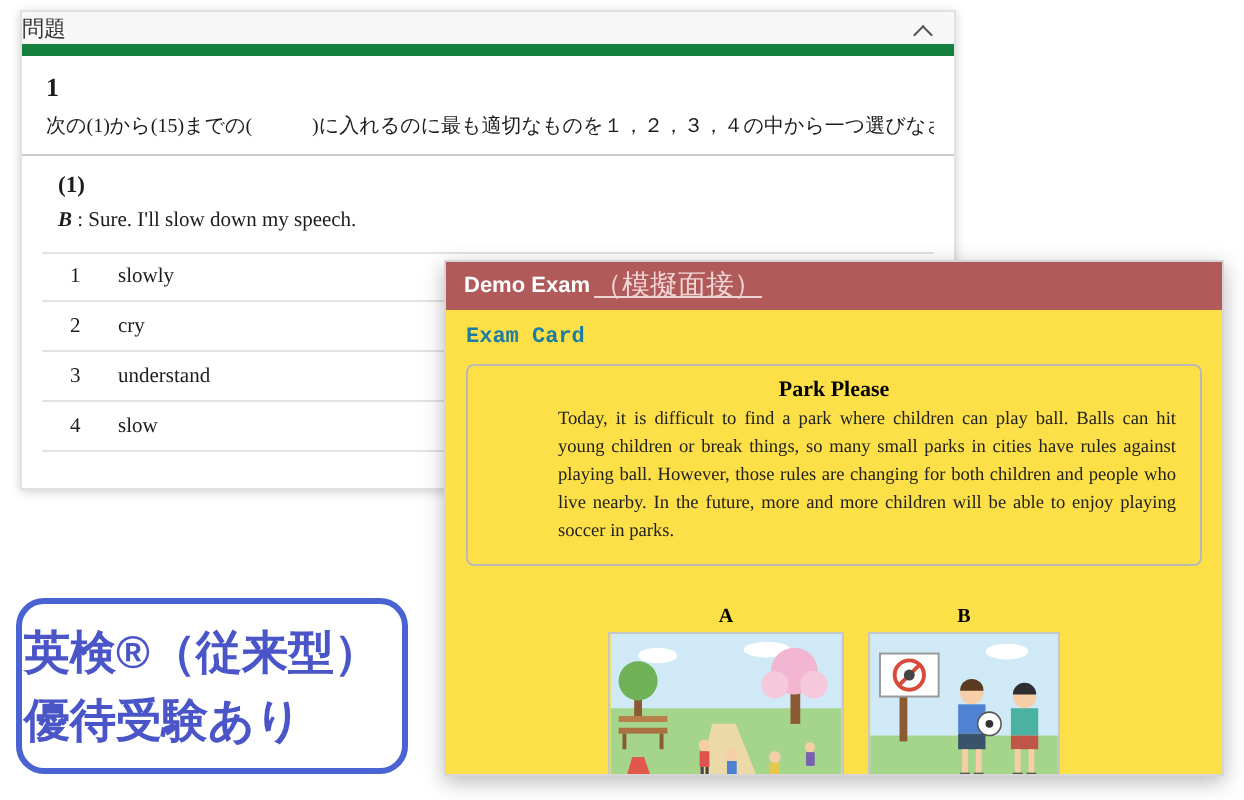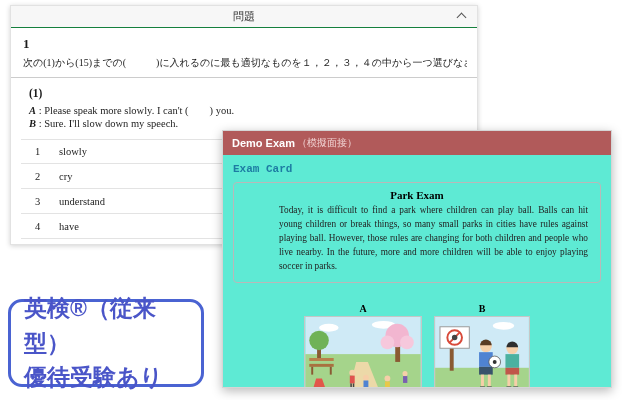--- a/index.html
+++ b/index.html
@@ -16,22 +16,22 @@
     position: absolute; left:10px; top:5px;
     width:468px; height:240px;
     background:#fff;
     border:1px solid #e2e2e2;
     box-shadow:0 1px 5px rgba(0,0,0,.18);
     z-index:1;
     overflow:hidden;
   }
   .qp-header {
     height:22px; background:#f7f7f7;
-    border-bottom:1px solid #15803d;
-    display:flex; align-items:center; justify-content:center;
+    border-bottom:6px solid #15803d;
+    display:flex; align-items:center; 
     position:relative;
     font-size:11px; color:#333;
     cursor:pointer;
   }
   .chev {
     position:absolute; right:12px; top:8px;
     width:7px; height:7px;
     border-top:1.5px solid #555; border-right:1.5px solid #555;
     transform:rotate(-45deg);
   }
@@ -54,33 +54,33 @@
     font-size:10.5px;
     cursor:pointer;
   }
   .options li:first-child { border-top:1px solid #e3e3e3; }
   .opt-num { width:24px; margin-left:14px; }
 
   
   .demo-panel {
     position:absolute; left:222px; top:130px;
     width:390px; height:258px;
-    background:#5eead4;
+    background:#fde047;
     border:1px solid #d5d5d5;
     box-shadow:0 3px 10px rgba(0,0,0,.28);
     z-index:2;
     overflow:hidden;
   }
   .demo-header {
     height:24px; background:#b15a5a;
     display:flex; align-items:center;
     padding:0 9px;
     font-size:11px; font-weight:bold; color:#fff;
   }
-  .demo-sub { font-weight:normal; font-size:10px; color:#f1d4d4; margin-left:2px; }
+  .demo-sub { font-weight:normal; font-size:14px; color:#f1d4d4; margin-left:2px;text-decoration:underline; }
   .exam-card-label {
     font-size:11px; font-weight:bold; color:#1d7ca3;
     margin:8px 10px 7px;
     font-family:Liberation Mono, monospace;
   }
   .passage-box {
     margin:0 10px;
     border:1px solid #b9b9b9; border-radius:4px;
     padding:6px 12px 8px;
     font-family:"Liberation Serif", serif;
@@ -100,70 +100,69 @@
 
   
   .promo-badge {
     position:absolute; left:8px; top:299px;
     width:196px; height:88px;
     background:#fff;
     border:3px solid #4a63d2;
     border-radius:14px;
     z-index:3;
     display:flex; flex-direction:column; justify-content:center;
-    padding-left:13px;
+    padding-left:1px;
     color:#4a55c8;
     font-weight:bold; font-size:23px; line-height:1.5;
   }
 </style>
 </head>
 <body>
 
 <section class="question-panel">
   <header class="qp-header">
     <span>問題</span>
     <span class="chev"></span>
   </header>
   <div class="qp-body">
     <div class="qp-section">1</div>
     <p class="qp-instructions">次の(1)から(15)までの(　　　)に入れるのに最も適切なものを１，２，３，４の中から一つ選びなさい。</p>
     <hr class="qp-divider">
     <div class="qp-qnum">(1)</div>
-    <p class="dialogue"><i class="spk">A</i><span> : Please speak more slowly. I can't (        ) you.</span></p>
     <p class="dialogue"><i class="spk">B</i><span> : Sure. I'll slow down my speech.</span></p>
     <ul class="options">
       <li>
         <span class="opt-num">1</span>
         <span class="opt-text">slowly</span>
       </li>
       <li>
         <span class="opt-num">2</span>
         <span class="opt-text">cry</span>
       </li>
       <li>
         <span class="opt-num">3</span>
         <span class="opt-text">understand</span>
       </li>
       <li>
         <span class="opt-num">4</span>
-        <span class="opt-text">have</span>
+        <span class="opt-text">slow</span>
       </li>
     </ul>
   </div>
 </section>
 
 <section class="demo-panel">
   <header class="demo-header">
     <span>Demo Exam</span>
     <span class="demo-sub">（模擬面接）</span>
   </header>
   <div class="exam-card-label">Exam Card</div>
 
   <div class="passage-box">
-    <div class="passage-title">Park Exam</div>
+    <div class="passage-title">Park Please</div>
     <p class="passage-text">Today, it is difficult to find a park where children can play ball. Balls can hit young children or break things, so many small parks in cities have rules against playing ball. However, those rules are changing for both children and people who live nearby. In the future, more and more children will be able to enjoy playing soccer in parks.</p>
   </div>
 
   <div class="images-row">
     <figure>
       <figcaption>A</figcaption>
       <svg class="illus" width="118" height="86" viewBox="0 0 118 86">
         <rect width="118" height="86" fill="#cfeaf6"></rect>
         <ellipse cx="24" cy="11" rx="10" ry="4" fill="#ffffff"></ellipse>
         <ellipse cx="80" cy="8" rx="12" ry="4" fill="#ffffff"></ellipse>

